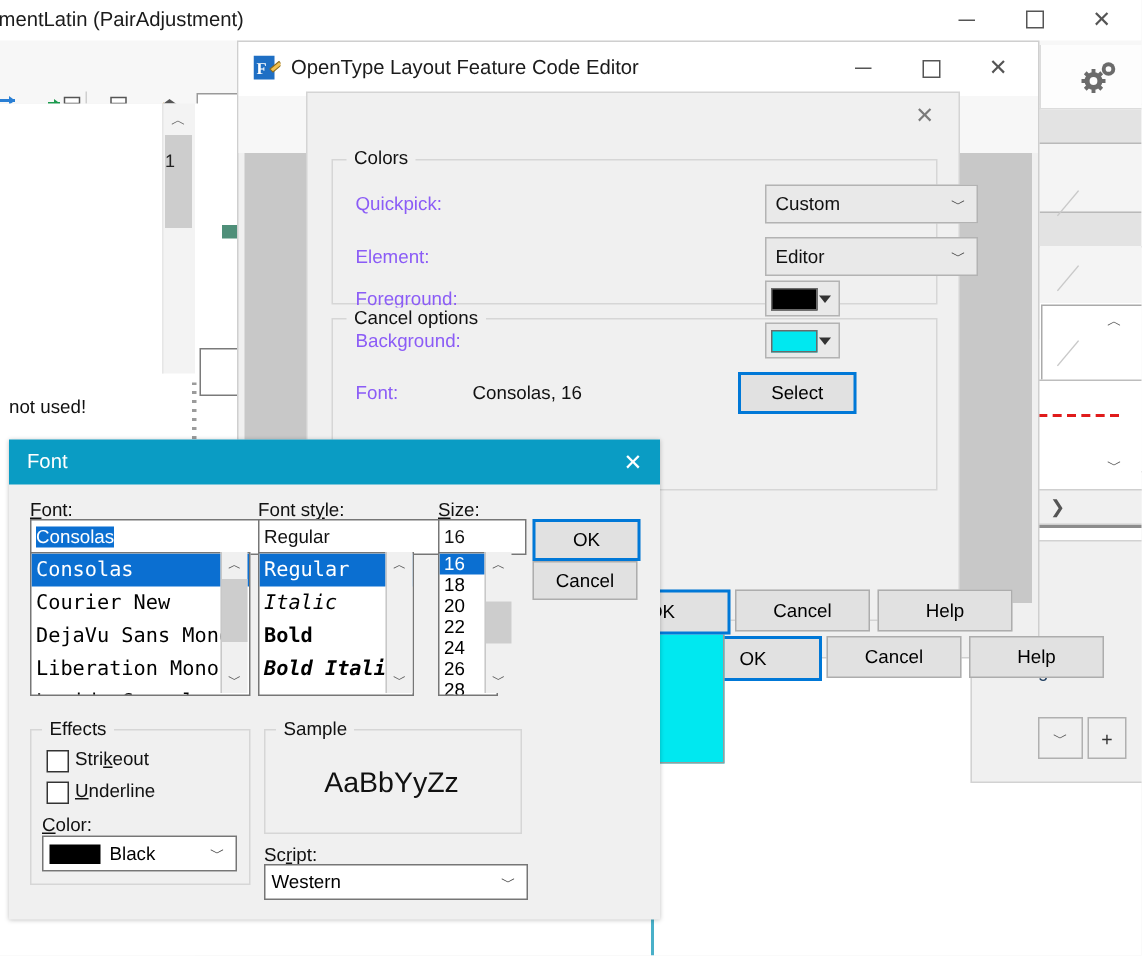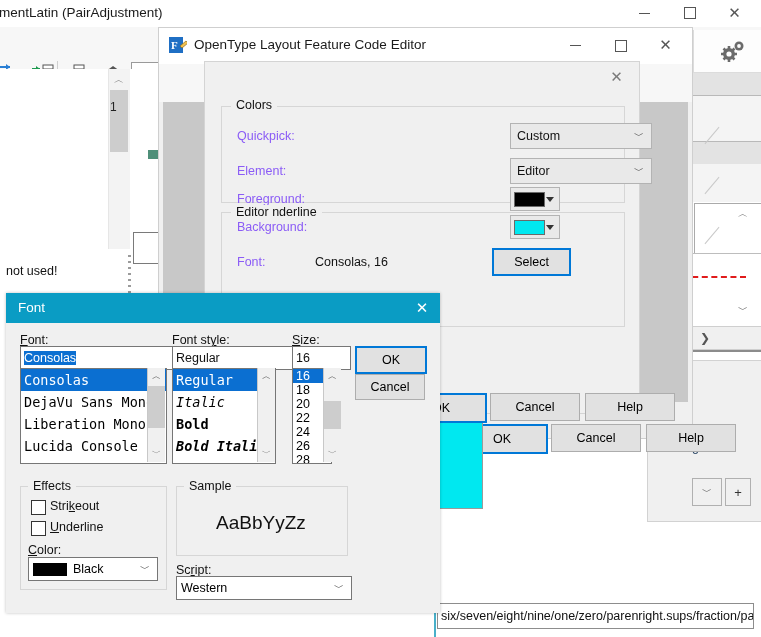--- a/index.html
+++ b/index.html
@@ -344,21 +344,20 @@
   <div class="abs" id="rb-p2-down">﹀</div>
   <div class="abs" id="rb-arrow-r">❯</div>
   <div class="abs" id="rb-divider"></div>
   <div class="abs" id="rb-group"></div>
   <div class="abs" id="rb-gs-text">gs</div>
   <div class="abs" id="rb-combo">﹀</div>
   <div class="abs" id="rb-plus">+</div>
 
   <div class="abs" id="rb-bottomwhite"></div>
   <div class="abs" id="rb-leftrule"></div>
-  <div class="abs" id="rb-statusfield">six/seven/eight/nine/one/zero/parenright.sups/fraction/pa</div>
 </div>
 
 <div class="abs" id="otle">
   <div class="abs" id="otle-title">
     <div class="abs" id="otle-icon">
       <svg width="18" height="18" viewBox="0 0 18 18">
         <rect x="0" y="0" width="14" height="16" fill="#1f6fc4"></rect>
         <text x="2" y="12" font-family="Liberation Serif, serif" font-size="11" font-weight="bold" fill="#fff">F</text>
         <path d="M11 9 l6 -5 l2 2 l-6 5 z" fill="#f2c14e" stroke="#8a6a1e" stroke-width=".7"></path>
       </svg>
@@ -446,21 +445,21 @@
     <span class="tri"></span>
   </div>
 
   <div class="abs fld-lbl" id="lbl-background">Background:</div>
   <div class="abs colorbtn" id="btn-bg">
     <span class="swatch" id="sw-bg" style="background: rgb(0, 232, 240);"></span>
     <span class="tri"></span>
   </div>
 
   <div class="abs group" id="grp-editor"></div>
-  <div class="abs group-label" id="grp-editor-lbl">Editor nderline</div>
+  <div class="abs group-label" id="grp-editor-lbl">Cancel options</div>
 
   <div class="abs fld-lbl" id="lbl-font">Font:</div>
   <div class="abs" id="val-font">Consolas, 16</div>
   <div class="abs" id="btn-select">Select</div>
 
   <div class="abs dlgbtn default" id="otds-ok">OK</div>
   <div class="abs dlgbtn" id="otds-cancel">Cancel</div>
   <div class="abs dlgbtn" id="otds-help">Help</div>
 </div>
 
@@ -471,20 +470,21 @@
     <span>✕</span>
   </div>
 </div>
 
 <div class="abs ulabel" id="lbl-font-f"><u>F</u>ont:</div>
 <div class="abs tinput" id="in-font">
   <span class="selhl">Consolas</span>
 </div>
 <div class="abs listbox" id="lb-font">
   <div class="lb-item mono sel">Consolas</div>
+  <div class="lb-item mono">Courier New</div>
   <div class="lb-item mono">DejaVu Sans Mono</div>
   <div class="lb-item mono">Liberation Mono</div>
   <div class="lb-item mono">Lucida Console</div>
 </div>
 <div class="abs sbar" id="sb-font">
   <div class="up" style="top:0;">︿</div>
   <div class="th" style="top:18px;height:42px;"></div>
   <div class="dn" style="bottom:0;">﹀</div>
 </div>
 

